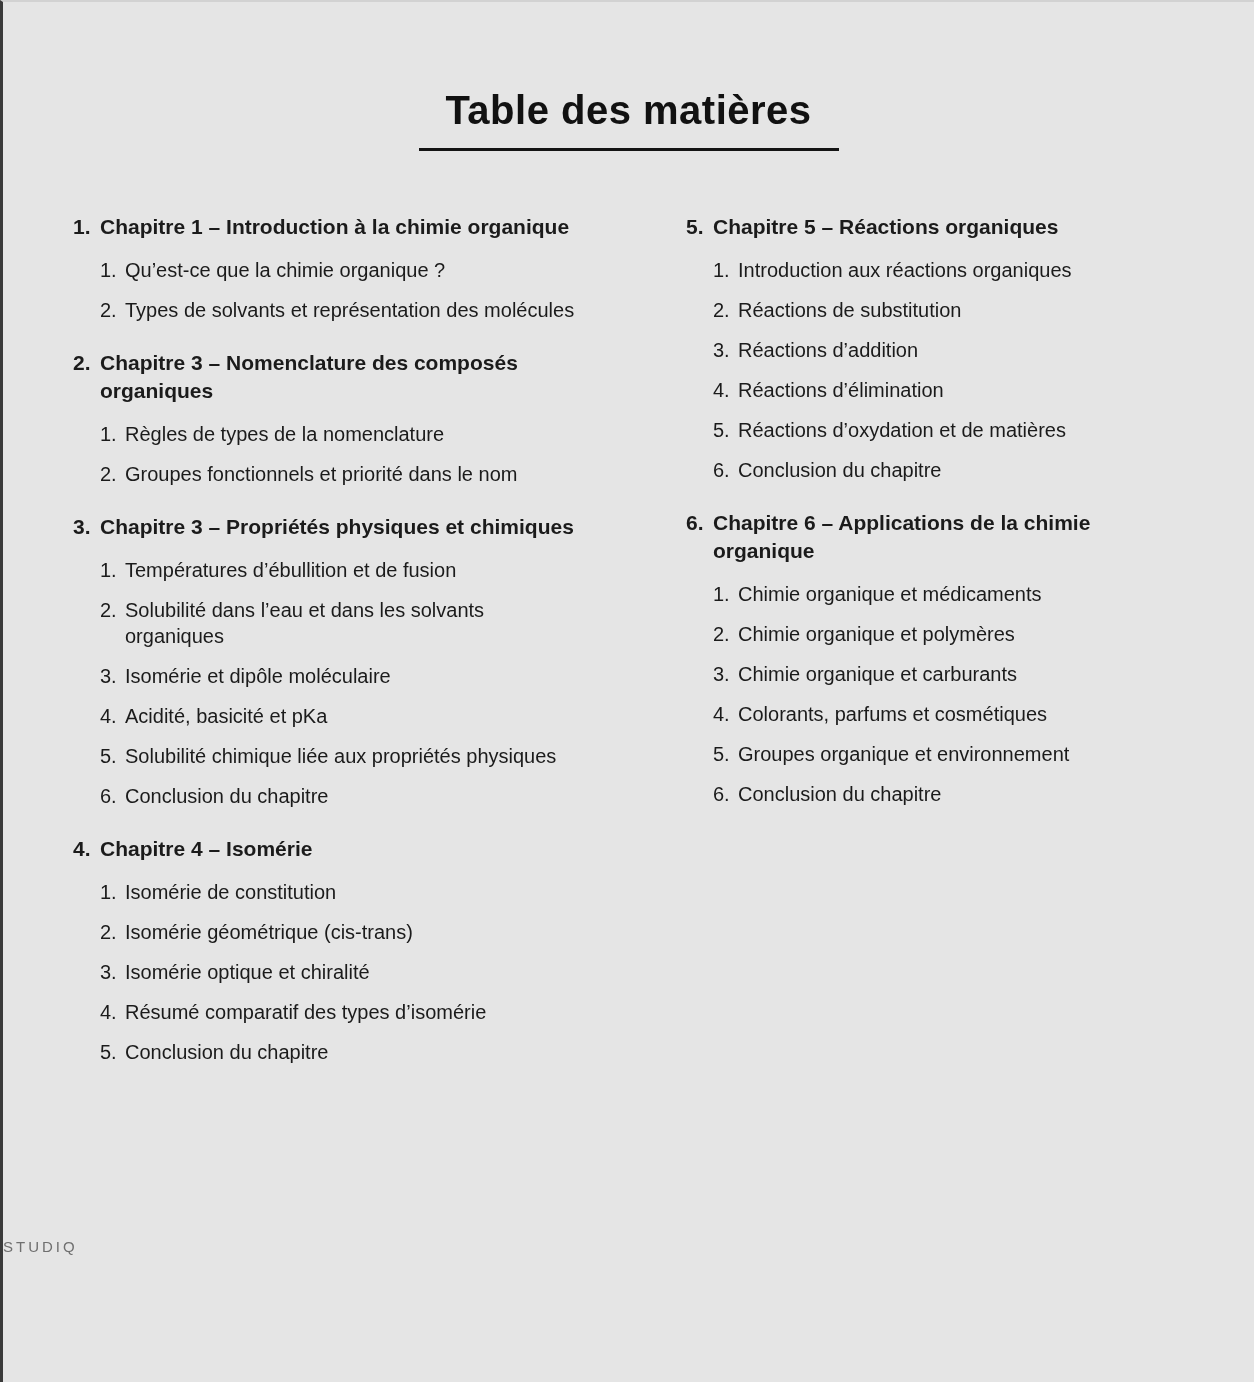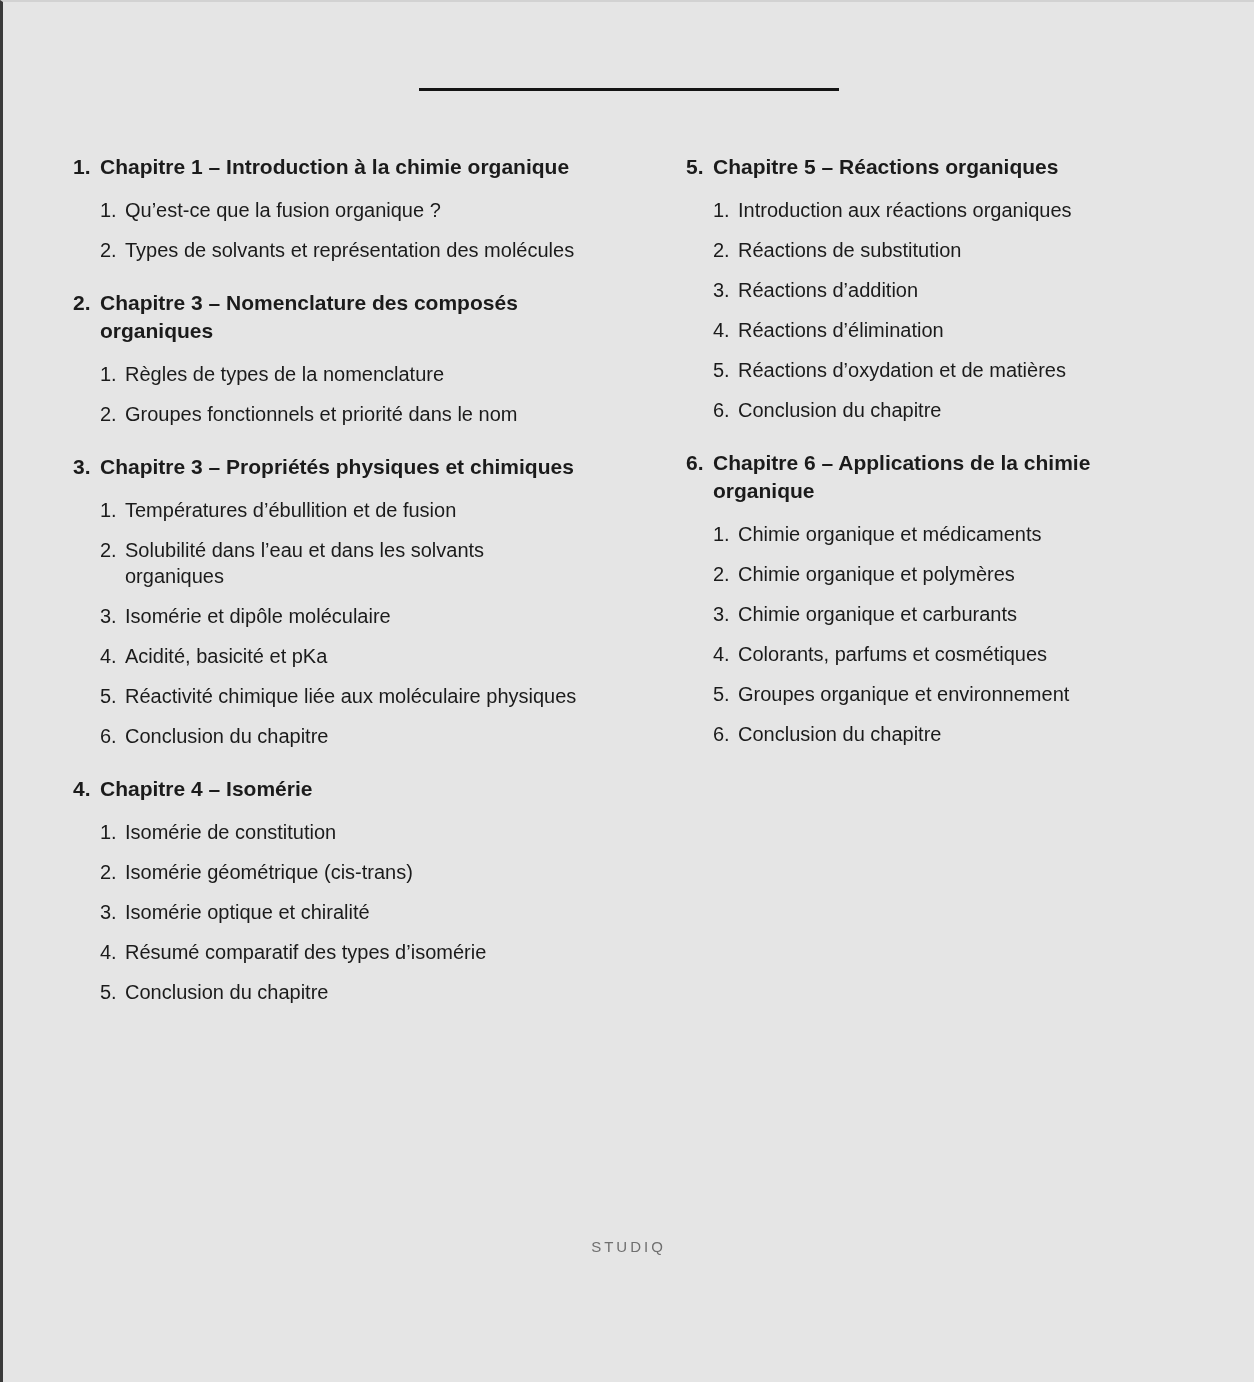--- a/index.html
+++ b/index.html
@@ -61,43 +61,44 @@
   }
   .toc-item .num { width: 25px; flex: none; }
   .toc-item .txt { flex: 1; }
 
   
   .doc-footer {
     position: absolute;
     top: 1236px;
     left: 0;
     width: 100%;
-    text-align: center;
+    text-align: left;
     font-size: 15px;
     letter-spacing: 3px;
     color: #6f6f6f;
   }
 </style>
 </head>
 <body>
 
 <header class="doc-header">
+  <h1 class="doc-title">Table des matières</h1>
   <div class="title-underline"></div>
 </header>
 
 <main class="toc-columns">
   <section class="toc-col-left" id="toc-col-left">
       <div class="chapter">
         <div class="chapter-heading">
           <span class="num">1.</span>
           <span class="txt">Chapitre 1 – Introduction à la chimie organique</span>
         </div>
         <div class="toc-item">
           <span class="num">1.</span>
-          <span class="txt">Qu’est-ce que la fusion organique ?</span>
+          <span class="txt">Qu’est-ce que la chimie organique ?</span>
         </div>
         <div class="toc-item">
           <span class="num">2.</span>
           <span class="txt">Types de solvants et représentation des molécules</span>
         </div>
       </div>
       <div class="chapter">
         <div class="chapter-heading">
           <span class="num">2.</span>
           <span class="txt">Chapitre 3 – Nomenclature des composés organiques</span>
@@ -127,21 +128,21 @@
         <div class="toc-item">
           <span class="num">3.</span>
           <span class="txt">Isomérie et dipôle moléculaire</span>
         </div>
         <div class="toc-item">
           <span class="num">4.</span>
           <span class="txt">Acidité, basicité et pKa</span>
         </div>
         <div class="toc-item">
           <span class="num">5.</span>
-          <span class="txt">Réactivité chimique liée aux moléculaire physiques</span>
+          <span class="txt">Solubilité chimique liée aux propriétés physiques</span>
         </div>
         <div class="toc-item">
           <span class="num">6.</span>
           <span class="txt">Conclusion du chapitre</span>
         </div>
       </div>
       <div class="chapter">
         <div class="chapter-heading">
           <span class="num">4.</span>
           <span class="txt">Chapitre 4 – Isomérie</span>

